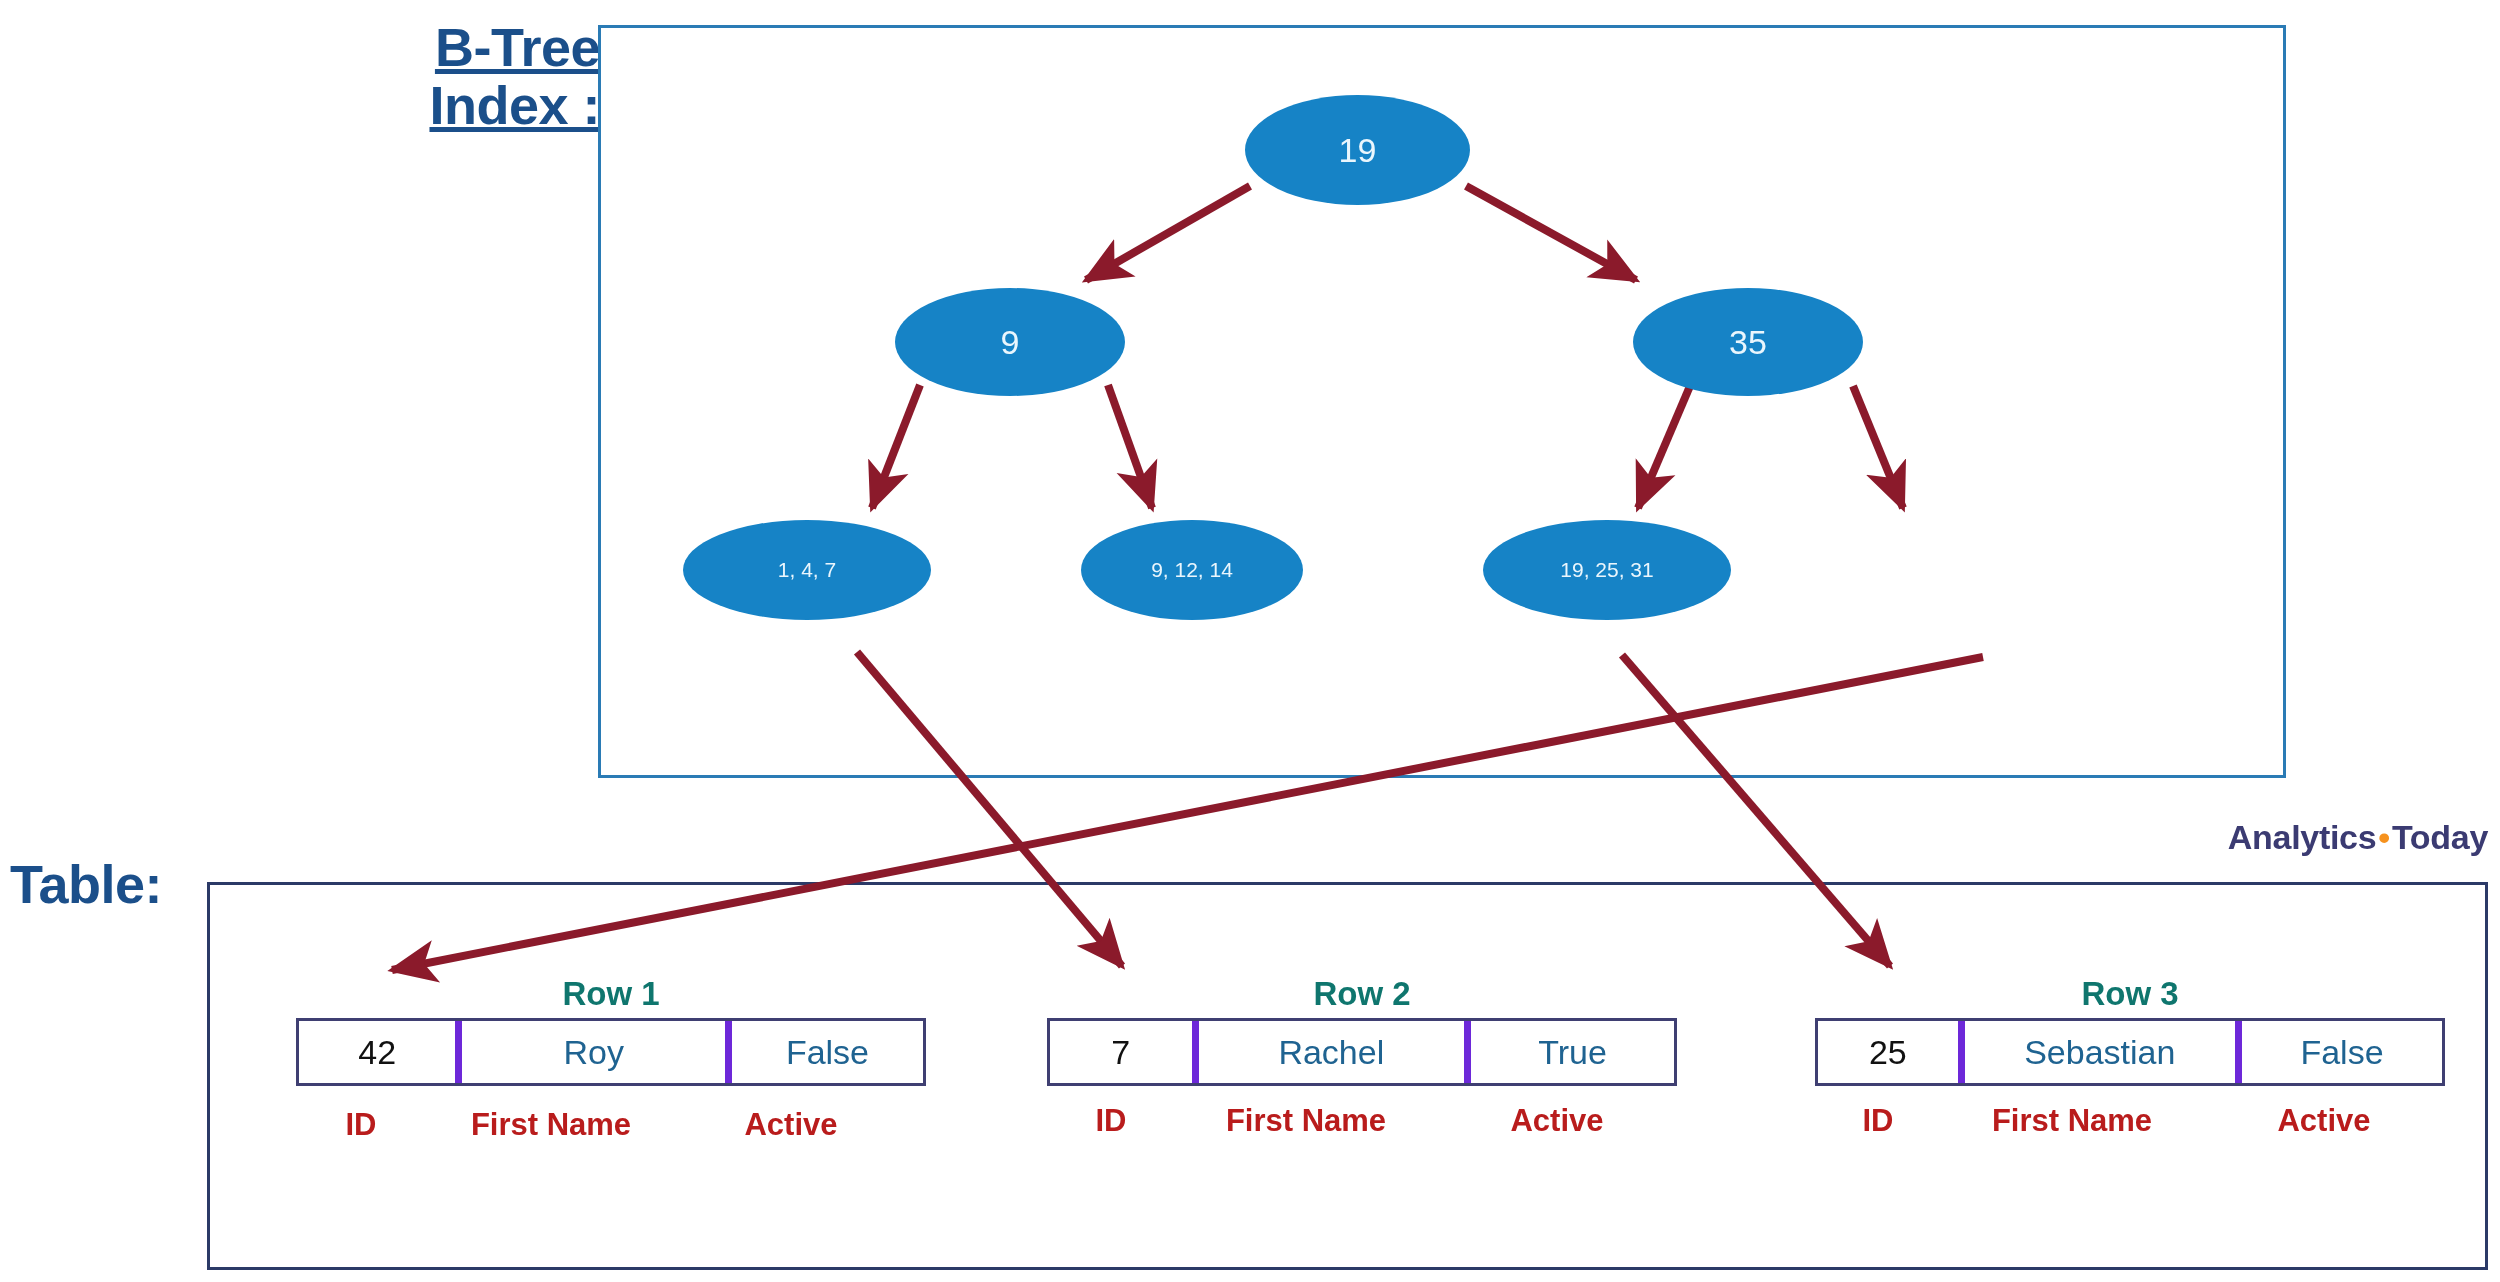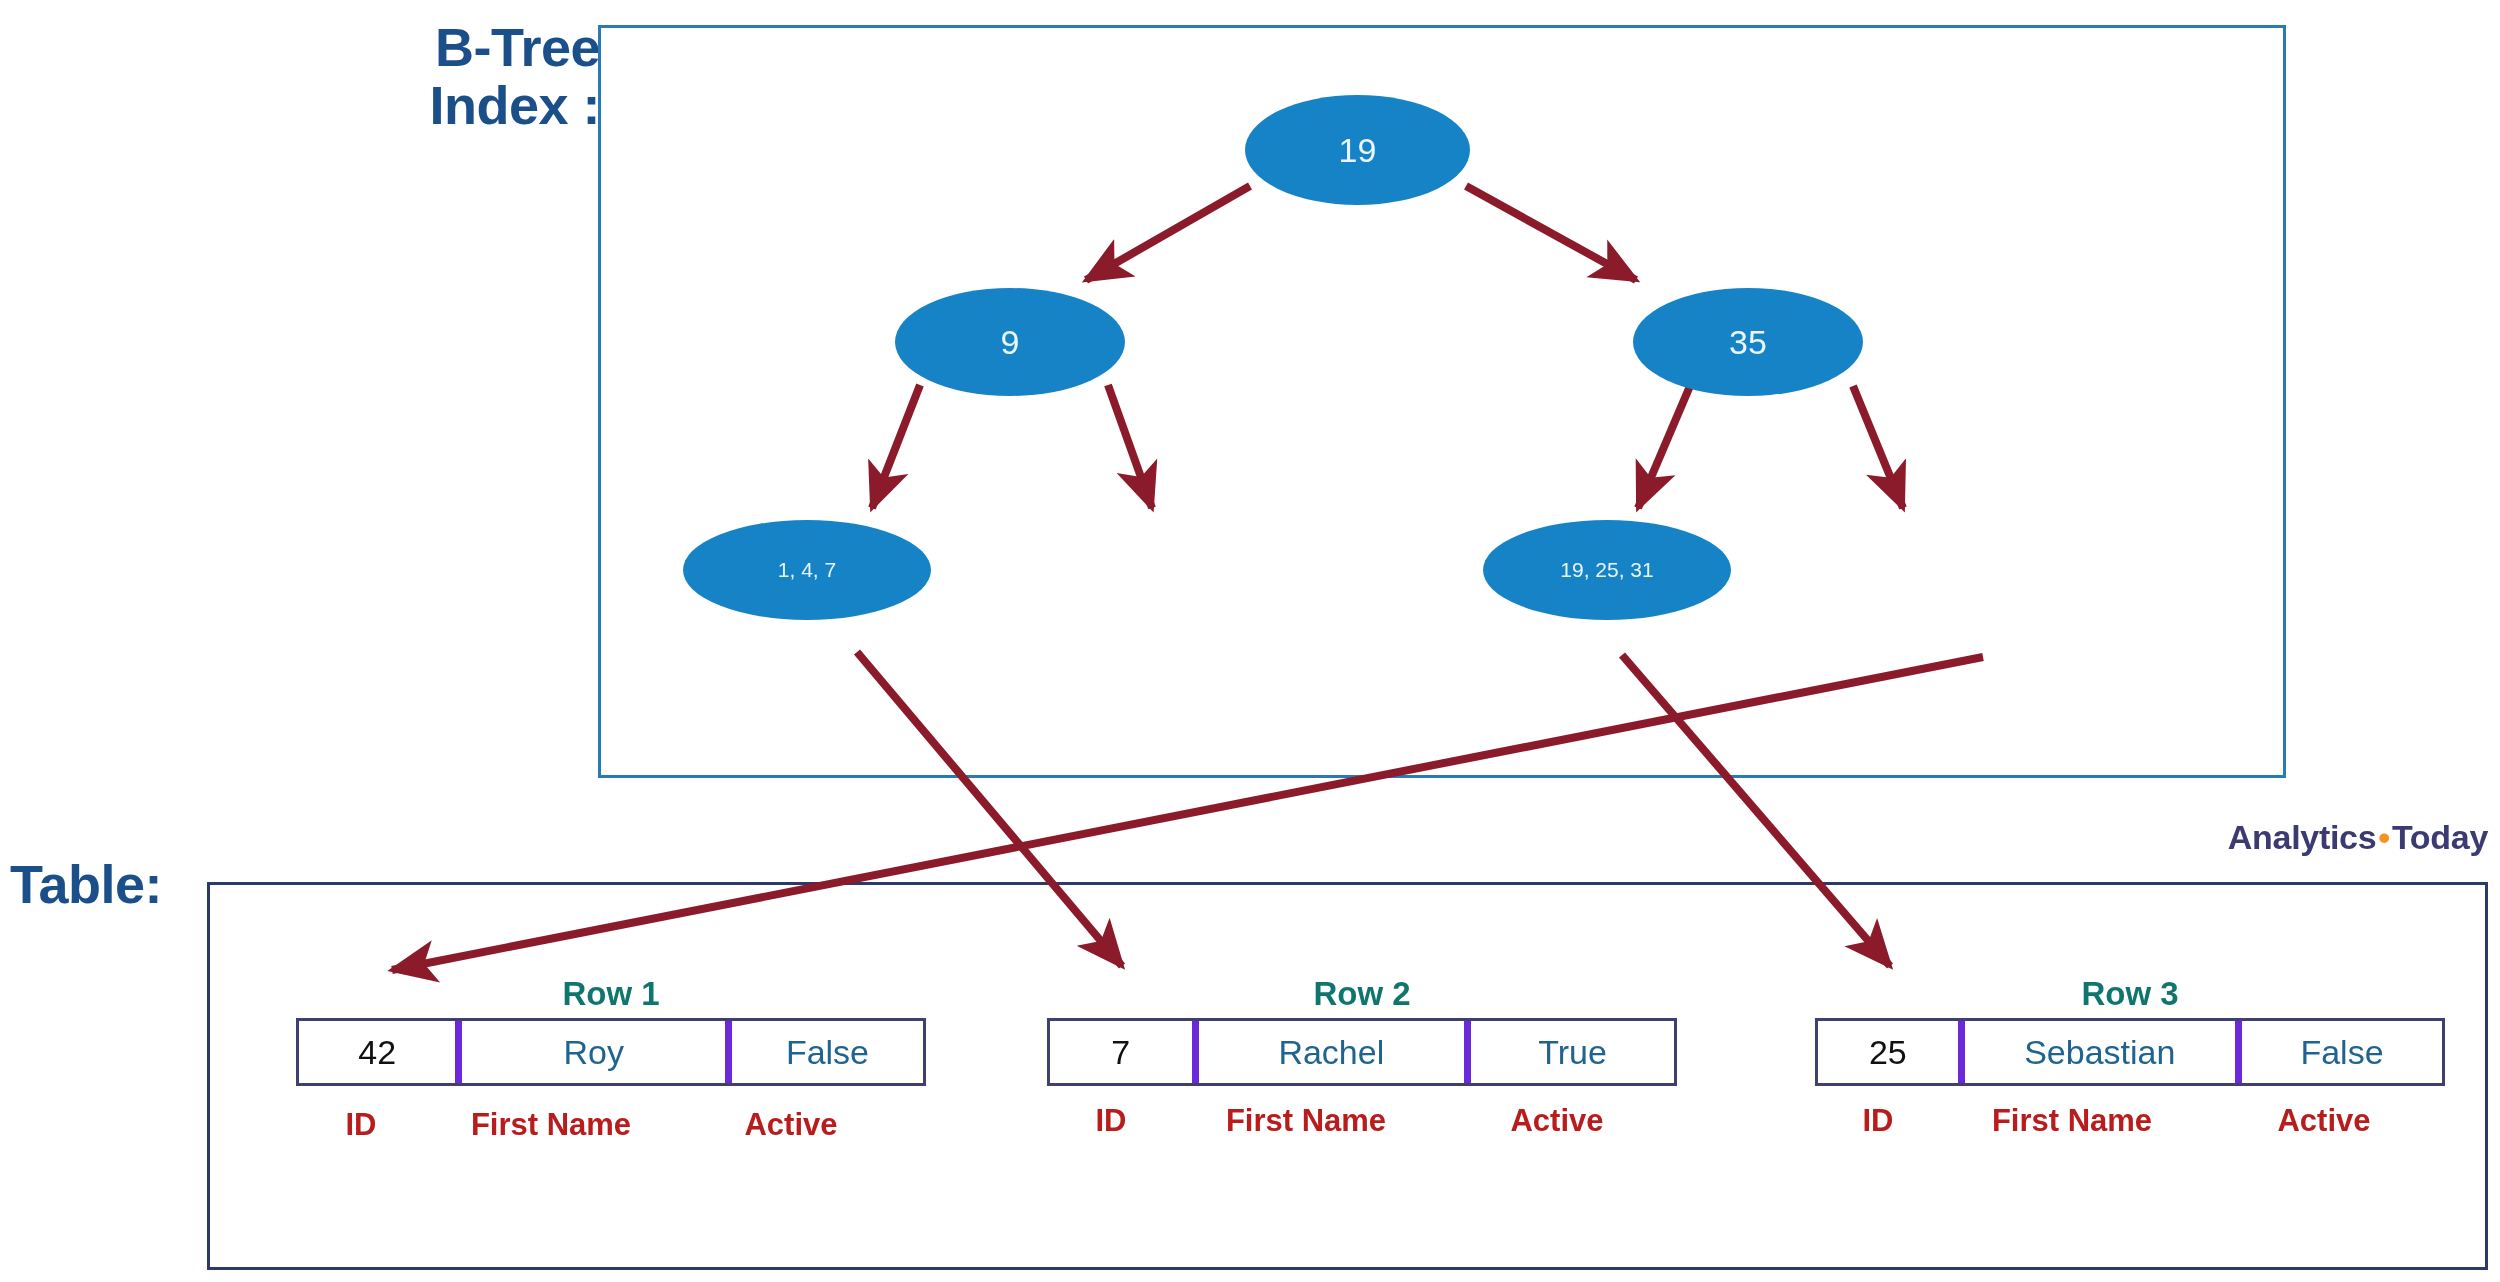--- a/index.html
+++ b/index.html
@@ -13,21 +13,21 @@
   
   .section-label{
     position:absolute;
     font-weight:bold;
     color:#1b4f8a;
     line-height:1.08;
     letter-spacing:-0.5px;
     white-space:pre-line;
     text-align:right;
   }
-  #btree-label{ left:330px; top:18px; width:270px; font-size:54px; }
+  #btree-label{ left:330px; top:18px; width:270px; font-size:54px;text-decoration:underline; }
   #table-label{ left:10px; top:855px; width:180px; font-size:54px; text-align:left;}
 
   
   #btree-box{
     position:absolute;left:598px;top:25px;width:1688px;height:753px;
     border:3px solid #2a7bb5;background:transparent;box-sizing:border-box;
   }
   #table-box{
     position:absolute;left:207px;top:882px;width:2281px;height:388px;
     border:3px solid #2b3a67;background:transparent;box-sizing:border-box;
@@ -170,20 +170,23 @@
     <span>9</span>
   </div>
 
   <div class="node lvl2-right">
     <span>35</span>
   </div>
 
   <div class="node leaf leaf-1">
     <span>1, 4, 7</span>
   </div>
+  <div class="node leaf leaf-2">
+    <span>9, 12, 14</span>
+  </div>
   <div class="node leaf leaf-3">
     <span>19, 25, 31</span>
   </div>
 
   <div id="brand">
     <span>Analytics</span><span class="dot">•</span><span>Today</span>
   </div>
 
   <div class="row-group" id="row1">
     <div class="row-title">Row 1</div>

